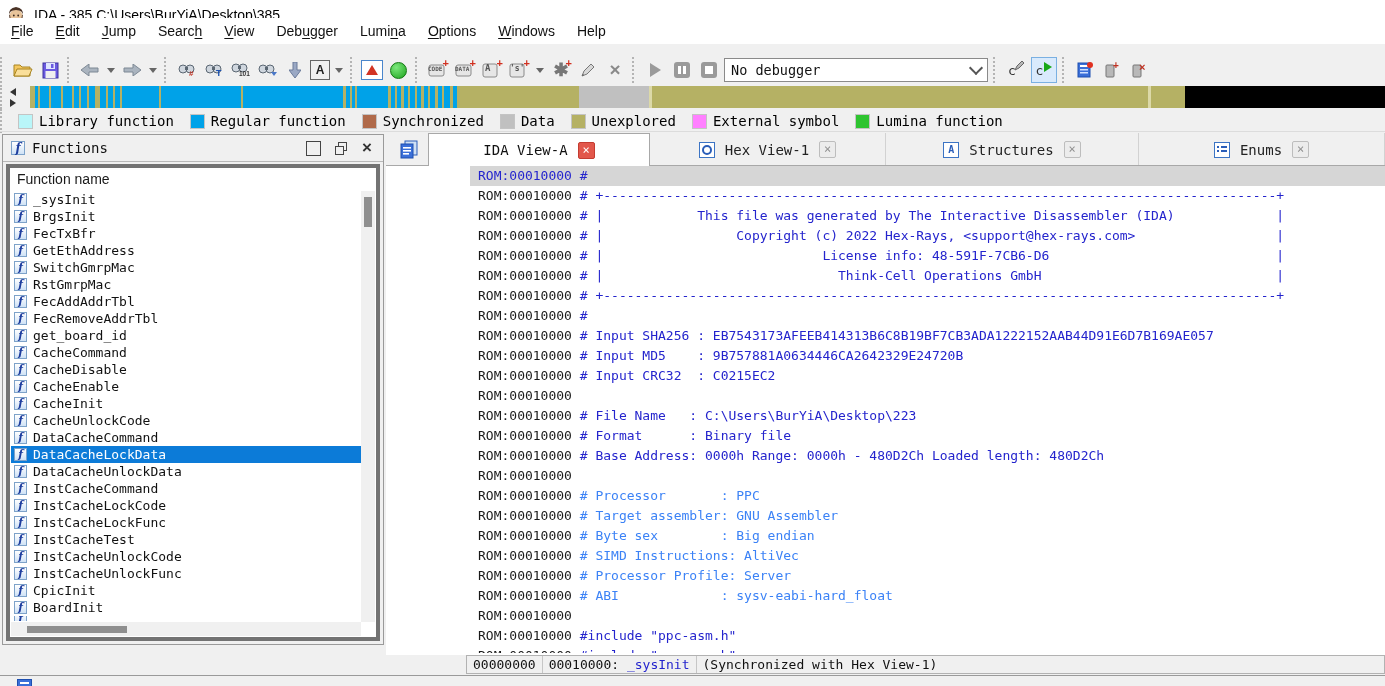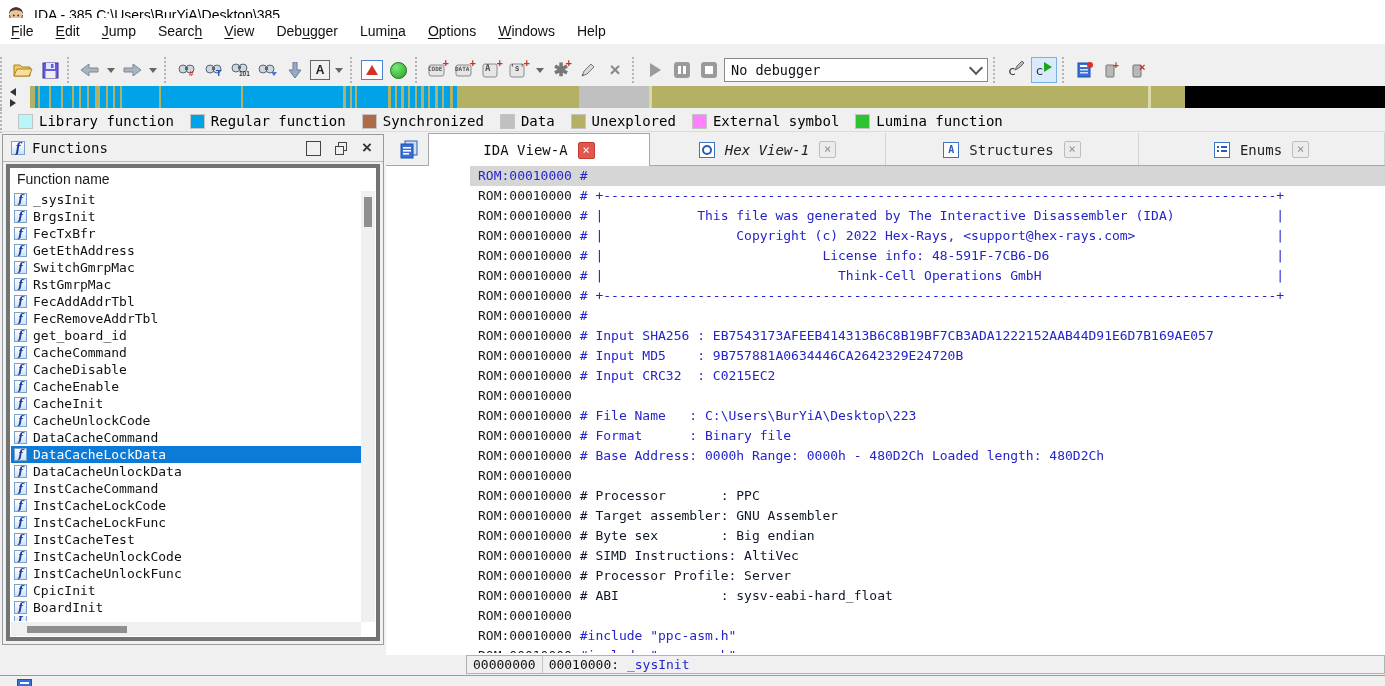--- a/index.html
+++ b/index.html
@@ -94,21 +94,21 @@
            justify-content:center;font-size:10px;color:#2a5db8;font-weight:bold;box-sizing:border-box;}
   
   .content{position:absolute;left:386px;top:166px;right:0;height:489px;background:#fff;overflow:hidden;
            font-family:"DejaVu Sans Mono",monospace;font-size:13px;}
   .drow{height:20px;line-height:20px;white-space:pre;margin-left:84px;padding-left:8px;}
   .drow.hl{background:#d6d6d6;}
   .drow.partial{height:7px;overflow:hidden;}
   .addr{color:#1a1a1a;}
   .addr.ab{color:#2424cd;}
   .c-b{color:#2424cd;}
-  .c-g{color:#0f172a;}
+  .c-g{color:#3b82f6;}
   
   .viewstatus{position:absolute;left:466px;top:655px;right:0;height:19px;background:#f0f0f0;
               border:1px solid #b2b2b2;box-sizing:border-box;display:flex;align-items:center;
               font-family:"DejaVu Sans Mono",monospace;font-size:13px;}
   .vcell{padding:0 6px;height:100%;display:flex;align-items:center;border-right:1px solid #c6c6c6;white-space:pre;}
   .vcell:last-child{border-right:none;}
   .fnblue{color:#2424cd;}
   
   .bottomstrip{position:absolute;left:0;top:675px;width:100%;height:11px;background:#f0f0f0;
                border-top:1px solid #9a9a9a;overflow:hidden;}
@@ -448,21 +448,21 @@
       <rect x="2" y="5" width="12" height="14" fill="#3a6fd8" stroke="#1d4fb0"></rect>
       <rect x="4" y="8" width="8" height="1.6" fill="#fff"></rect>
         <rect x="4" y="11" width="8" height="1.6" fill="#fff"></rect>
         <rect x="4" y="14" width="6" height="1.6" fill="#fff"></rect>
     </svg>
     <div class="tabs" id="tabs">
         <div class="tab active" style="width: 222px;">
           <span>IDA View-A</span>
           <span class="tclose red">×</span>
         </div>
-        <div class="tab inactive" style="width: 236px; font-style: italic;">
+        <div class="tab inactive" style="width: 236px;">
           <span class="tabicon">
             <svg width="10" height="10">
               <circle cx="5" cy="5" r="4" fill="none" stroke="#2a5db8" stroke-width="2"></circle>
             </svg>
           </span>
           <span>Hex View-1</span>
           <span class="tclose gray">×</span>
         </div>
         <div class="tab inactive" style="width: 253px;">
           <span class="tabicon">A</span>
@@ -508,19 +508,20 @@
       <div class="drow"><span class="addr">ROM:00010000</span><span class="c-g"> # Processor Profile: Server</span></div>
       <div class="drow"><span class="addr">ROM:00010000</span><span class="c-g"> # ABI             : sysv-eabi-hard_float</span></div>
       <div class="drow"><span class="addr">ROM:00010000</span></div>
       <div class="drow"><span class="addr">ROM:00010000</span><span class="c-b"> #include "ppc-asm.h"</span></div>
       <div class="drow partial"><span class="addr">ROM:00010000</span><span class="c-b"> #include "ppc-asm.h"</span></div>
     </div>
 
   <div class="viewstatus">
     <span class="vcell">00000000</span>
     <span class="vcell"><span>00010000:</span><span> </span><span class="fnblue">_sysInit</span></span>
+    <span class="vcell">(Synchronized with Hex View-1)</span>
   </div>
 
   <div class="bottomstrip">
     <div class="outicon"></div>
   </div>
 
 </div>
 
 </body></html>

